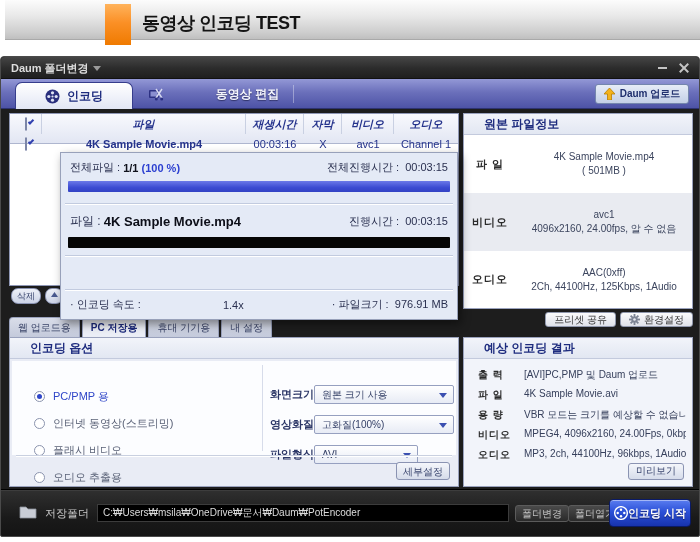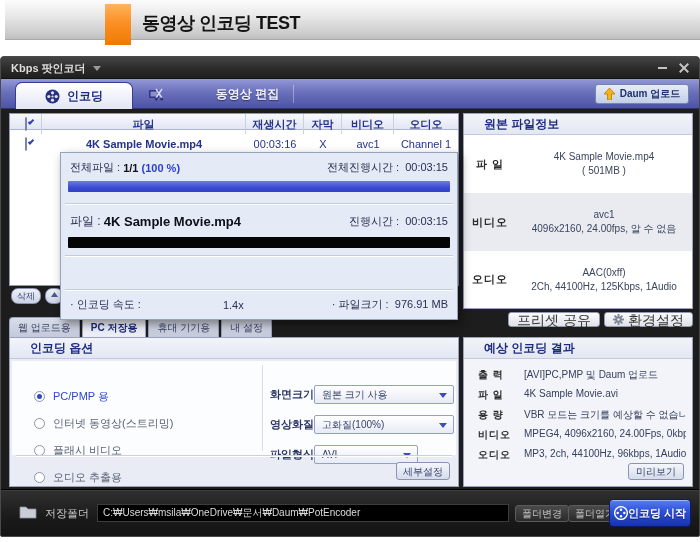--- a/index.html
+++ b/index.html
@@ -44,22 +44,22 @@
   .tab-inactive .tab-label { font-size:12px; font-weight:bold; color:#f4f5fc; text-shadow:0 1px 1px rgba(0,0,30,.5);margin-left:45px; }
   .tab-sep { position:absolute; left:292px; top:6px; width:1px; height:18px; background:rgba(255,255,255,.35); }
   .daum-upload-btn { position:absolute; right:10px; top:5px; width:94px; height:20px;
             background:linear-gradient(180deg,#e6ecf7,#c3cfe6); border:1px solid #7486ad; border-radius:3px;
             display:flex; align-items:center; justify-content:center; gap:5px; cursor:pointer; }
   .daum-upload-btn span { font-size:10px; font-weight:bold; color:#20306e; }
 
   
   .filelist { position:absolute; left:8px; top:56px; width:450px; height:173px;
             background:#fff; border:1px solid #8f97b5; }
-  .fl-header { position:absolute; left:0; top:0; width:100%; height:16px;
-            background:linear-gradient(180deg,#f8f9fd,#e2e6f3); border-bottom:1px solid #aeb6cf; display:flex; }
+  .fl-header { position:absolute; left:0; top:0; width:100%; height:30px;
+            background:linear-gradient(180deg,#f8f9fd,#e2e6f3); border-bottom:1px solid #aeb6cf; display:flex;font-style:italic; }
   .fl-col { position:relative; height:20px; line-height:20px; text-align:center;
             font-size:11px; font-weight:bold; color:#25338c; border-right:1px solid #c9d0e2; }
   .fl-row { position:absolute; left:0; top:20px; width:100%; height:20px; display:flex; cursor:pointer; }
   .fl-cell { height:20px; line-height:20px; text-align:center; font-size:11px; color:#25338c; }
   .w-check{ width:32px; } .w-file{ width:204px; } .w-time{ width:58px; } .w-sub{ width:38px; } .w-vid{ width:52px; } .w-aud{ width:64px; border-right:none; }
   .checkbox { position:relative; width:11px; height:11px; margin:4px auto 0 auto; background:#fff;
             border:1px solid #7c86a8; border-radius:2px; cursor:pointer; }
   .checkbox .tick { position:absolute; left:2px; top:2px; width:6px; height:3px;
             border-left:2px solid #3141b0; border-bottom:2px solid #3141b0; transform:rotate(-45deg); }
   .fl-filename { font-weight:bold; }
@@ -104,32 +104,32 @@
   
   .srcinfo { position:absolute; left:462px; top:56px; width:230px; height:196px;
             background:#fff; border:1px solid #9aa2bd; }
   .info-row { position:absolute; left:0; width:100%; display:flex; }
   .info-label { width:52px; display:flex; align-items:center; justify-content:center;
             font-size:11px; font-weight:bold; color:#2b2b2b; letter-spacing:1px; }
   .info-value { flex:1; display:flex; flex-direction:column; align-items:center; justify-content:center;
             font-size:10px; color:#3c455e; line-height:14px; text-align:center; }
   .row-alt { background:#e9ebf1; }
   .src-btns { position:absolute; left:462px; top:255px; width:230px; display:flex; justify-content:flex-end; gap:4px; }
-  .sm-btn { height:15px; padding:0 8px; line-height:16px; font-size:14px; color:#333;
+  .sm-btn { height:15px; padding:0 8px; line-height:16px; font-size:10px; color:#333;
             background:linear-gradient(180deg,#fbfbfc,#dfe2ea); border:1px solid #9199ae; border-radius:3px;
             cursor:pointer; display:flex; align-items:center; gap:4px; }
 
   .result { position:absolute; left:462px; top:280px; width:230px; height:150px;
             background:#f2f4fa; border:1px solid #9aa2bd; }
   .res-row { position:absolute; left:14px; right:6px; display:flex; }
   .res-label { width:46px; font-size:10px; font-weight:bold; color:#2b2b2b; letter-spacing:1px; }
   .res-value { flex:1; font-size:10px; color:#37405c; white-space:nowrap; overflow:hidden; }
   .preview-btn { position:absolute; right:8px; bottom:6px; width:56px; height:17px; font-size:10px; color:#39456e;
             line-height:16px; text-align:center; background:linear-gradient(180deg,#f4f6fb,#d6dcea);
-            border:1px solid #8a93b2; border-radius:3px; cursor:pointer; }
+            border:1px solid #8a93b2; border-radius:3px; cursor:pointer;font-family:Liberation Mono, monospace; }
 
   
   .bottombar { position:absolute; left:0; bottom:0; width:100%; height:47px;
             background:linear-gradient(180deg,#303030,#1a1a1a 60%,#141414);
             border-top:1px solid #000; box-shadow:inset 0 1px 0 #3d3d3d; border-radius:0 0 2px 2px; }
   .save-label { position:absolute; left:44px; top:16px; font-size:11px; color:#c9c9c9; }
   .path-input { position:absolute; left:96px; top:14px; width:412px; height:18px; background:#000;
             border:1px solid #3c3c3c; color:#dcdcdc; font-size:10px; padding:0 5px;
             font-family:"Liberation Sans","DejaVu Sans",sans-serif; }
   .dark-btn { position:absolute; top:15px; height:17px; padding:0 6px; font-size:10px; color:#c2c2c2;
@@ -163,21 +163,21 @@
 <div class="canvas">
 
   <div class="banner">
     <div class="banner-accent"></div>
     <div class="banner-title">동영상 인코딩 TEST</div>
   </div>
 
   <div class="window">
 
     <div class="titlebar">
-      <span class="titlebar-text">Kbps 팟인코더</span>
+      <span class="titlebar-text">Daum 폴더변경</span>
       <span class="titlebar-caret"></span>
       <span class="win-min"></span>
       <span class="win-close"></span>
     </div>
 
     <div class="tabstrip">
       <div class="tab-active">
         <svg class="icon" width="15" height="15" viewBox="0 0 15 15">
           <circle cx="7.5" cy="7.5" r="7" fill="#2a2f7d"></circle>
           <circle cx="7.5" cy="3.8" r="1.6" fill="#dfe3f4"></circle>

